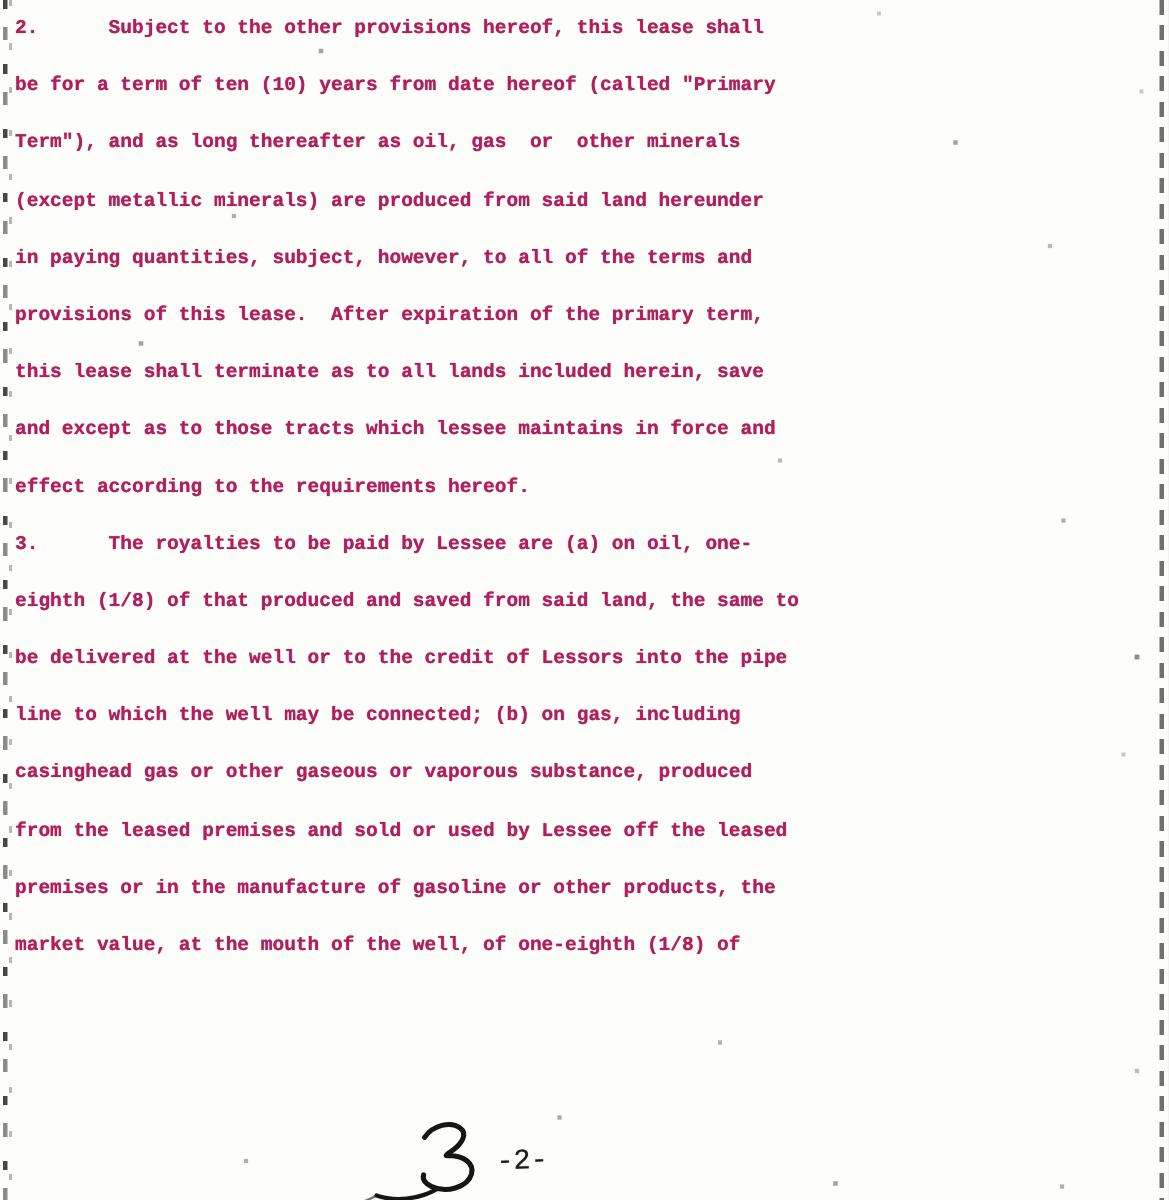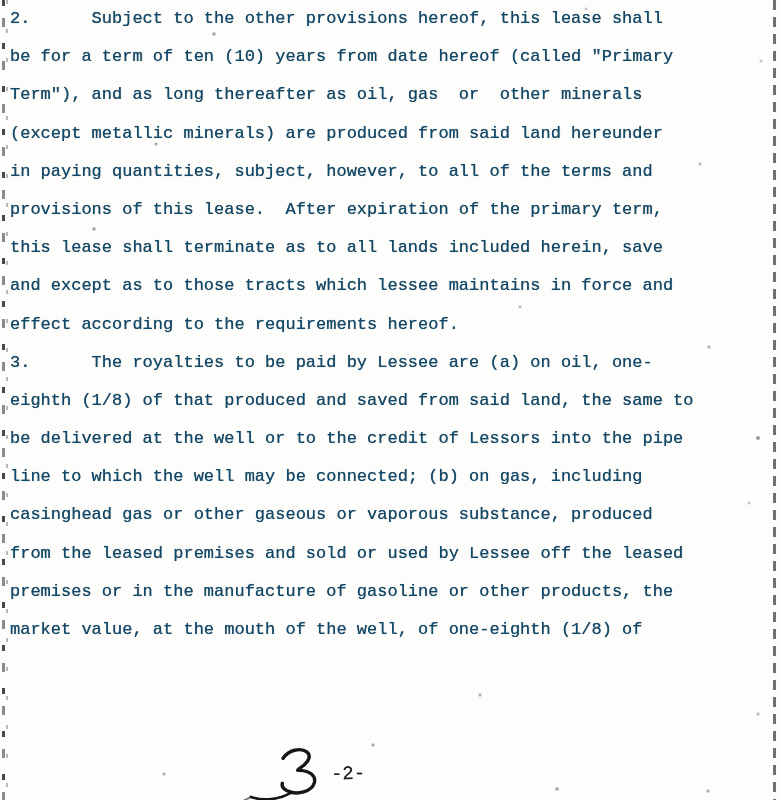--- a/index.html
+++ b/index.html
@@ -73,26 +73,27 @@
       707px 790px 0 0.4px rgba(55,55,55,0.40),
       585px   8px 0 0.3px rgba(70,70,70,0.30),
       760px  60px 0 0.3px rgba(70,70,70,0.30);
   }
   
   .text-block {
     position: absolute;
     left: 10px;
     top: 0px;
     width: 760px;
-    color: #0c4a6e;
-    font-size: 17px;
+    color: #be185d;
+    font-size: 13px;
     line-height: 38.2px;
     white-space: pre;
     text-shadow: 0 0 0.7px rgba(30,30,30,0.75);
     letter-spacing: 0px;
+    font-weight: bold;
   }
   .line {
     height: 38.2px;
   }
   
   .footer {
     position: absolute;
     left: 0;
     top: 740px;
     width: 779px;

